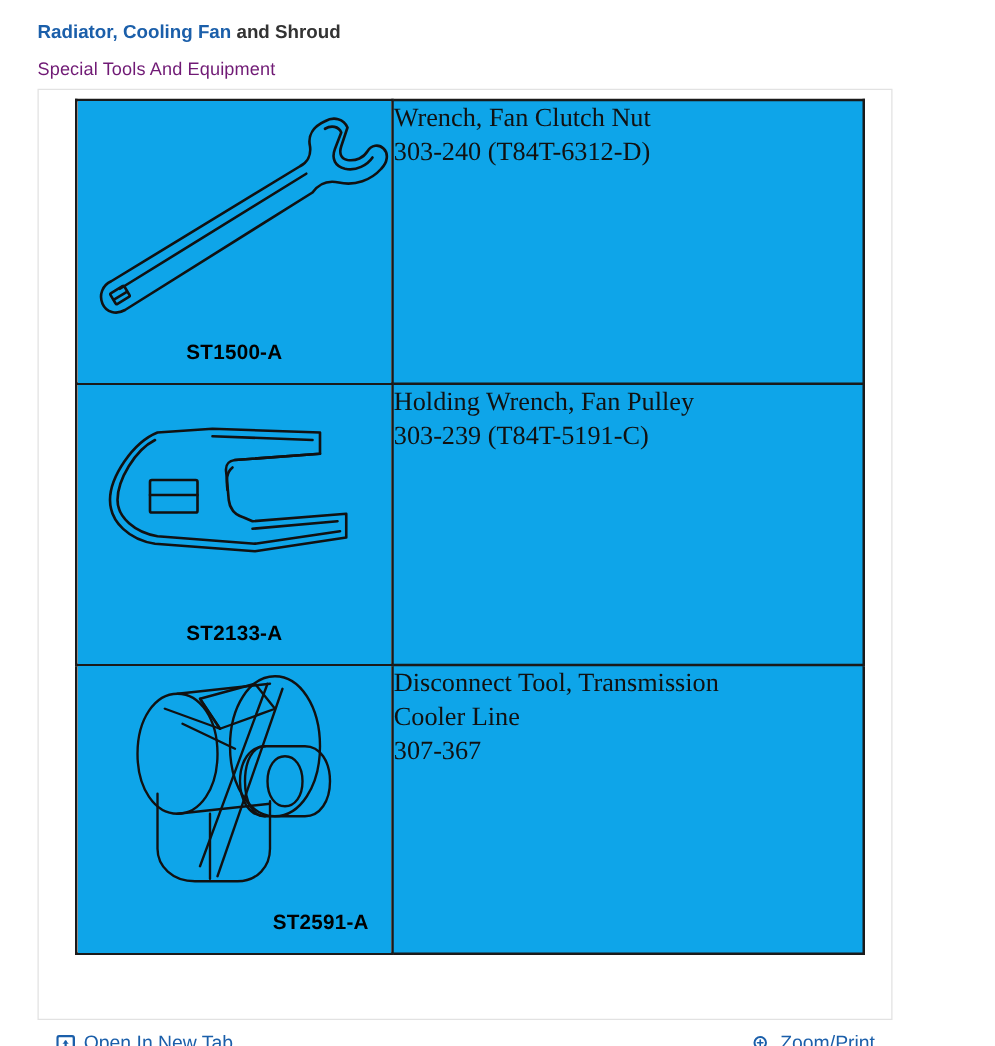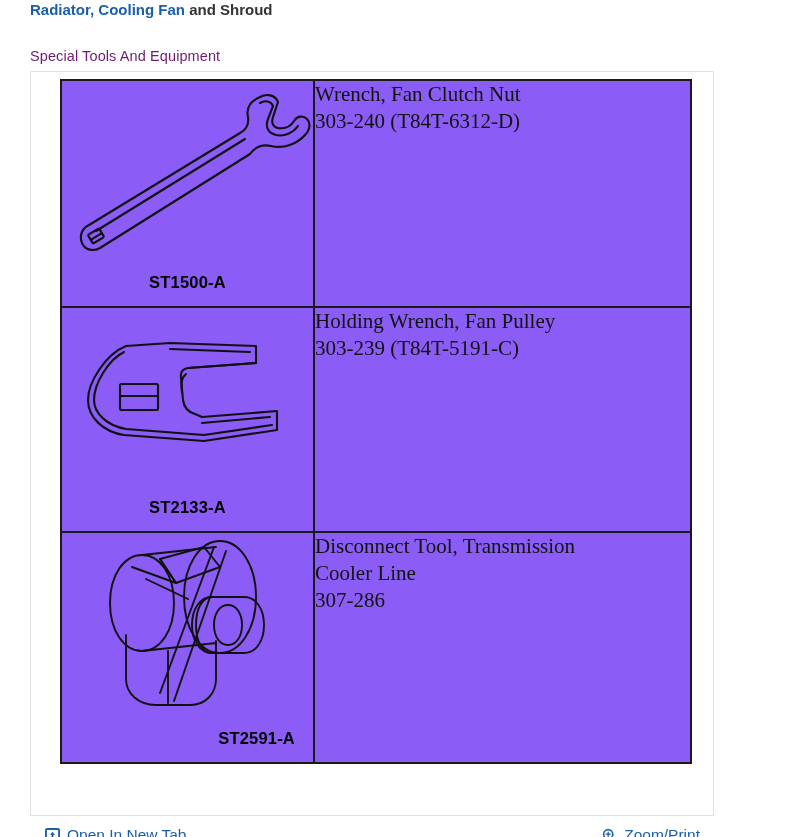--- a/index.html
+++ b/index.html
@@ -12,21 +12,21 @@
     height: 837px;
     overflow: hidden;
     font-family: "Liberation Sans", sans-serif;
     position: relative;
   }
 
   
   #page-header {
     position: absolute;
     left: 30px;
-    top: 0px;
+    top: 16px;
     width: 700px;
     font-size: 15px;
     font-weight: bold;
     line-height: 20px;
     white-space: nowrap;
   }
   #page-header .hdr-blue { color: #1b5faa; }
   #page-header .hdr-dark { color: #333333; }
 
   #section-title {
@@ -58,21 +58,21 @@
     top: 7px;
     width: 626px;
     border-collapse: collapse;
     table-layout: fixed;
     background: #ffffff;
   }
   #tools-table td {
     border: 2px solid #1a1a1a;
     padding: 0;
     vertical-align: top;
-    background: #8b5cf6;
+    background: #0ea5e9;
   }
   .col-illus { width: 251px; }
   .col-desc  { width: 375px; }
 
   .illus-cell { position: relative; }
   .illus-box  { position: relative; width: 100%; }
 
   .tool-art {
     display: block;
     margin: 0 auto;
@@ -238,21 +238,21 @@
                 <path d="M150 14 L96 160"></path>
                 <path d="M162 18 L110 168"></path>
               </g>
             </svg>
           </div>
           <div class="tool-code align-left">ST2591-A</div>
         </td>
         <td class="col-desc desc-cell">
           <div class="desc-text">Disconnect Tool, Transmission
 Cooler Line
-307-286</div>
+307-367</div>
         </td>
       </tr>
 
     </tbody>
   </table>
 </div>
 
 <div id="action-bar">
 
   <div class="action-link">

